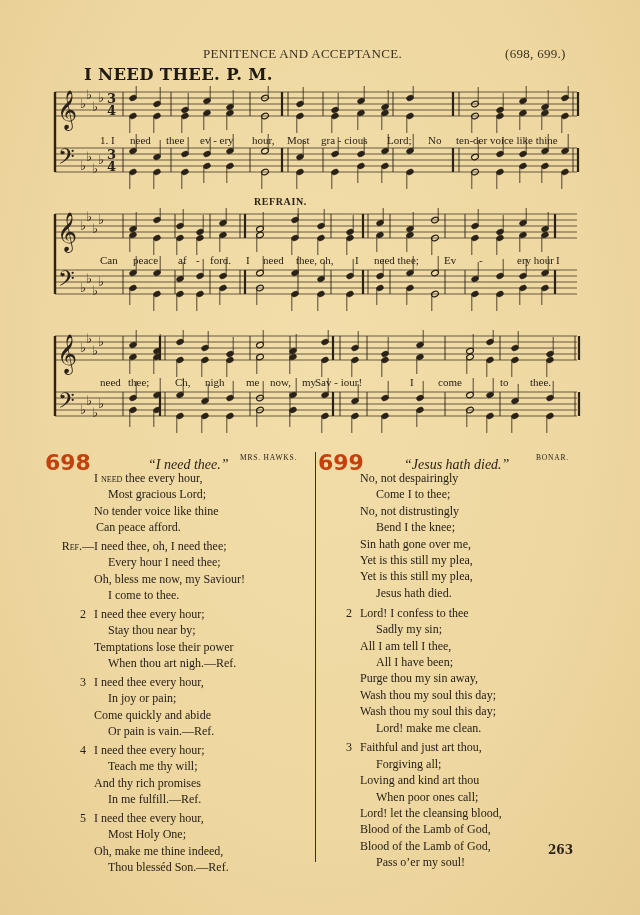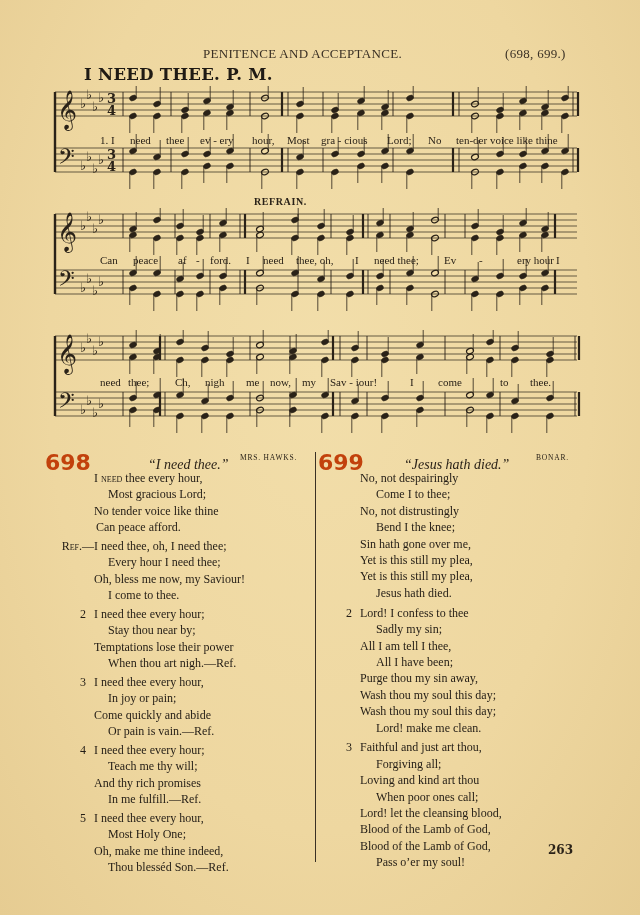--- a/index.html
+++ b/index.html
@@ -618,21 +618,21 @@
         <line x1="501.8" x2="501.8" y1="86" y2="103" stroke="#2a2218" stroke-width="0.8"></line>
       </svg>
       <div class="lyric-line" style="top: 46px;">
         <span style="left: 55px;">need</span>
         <span style="left: 83px;">thee;</span>
         <span style="left: 130px;">Ch,</span>
         <span style="left: 160px;">nigh</span>
         <span style="left: 201px;">me</span>
         <span style="left: 225px;">now,</span>
         <span style="left: 257px;">my</span>
-        <span style="left: 285px; text-align: center;">Sav - iour!</span>
+        <span style="left: 270px; text-align: center;">Sav - iour!</span>
         <span style="left: 365px;">I</span>
         <span style="left: 393px;">come</span>
         <span style="left: 455px;">to</span>
         <span style="left: 485px;">thee.</span>
       </div>
     </div>
 
   <div id="hymn0">
     <div class="hymn-num" style="left:45px;top:450px;">698</div>
     <div class="hymn-sub" style="left:148px;top:457px;">“I need thee.”</div>

